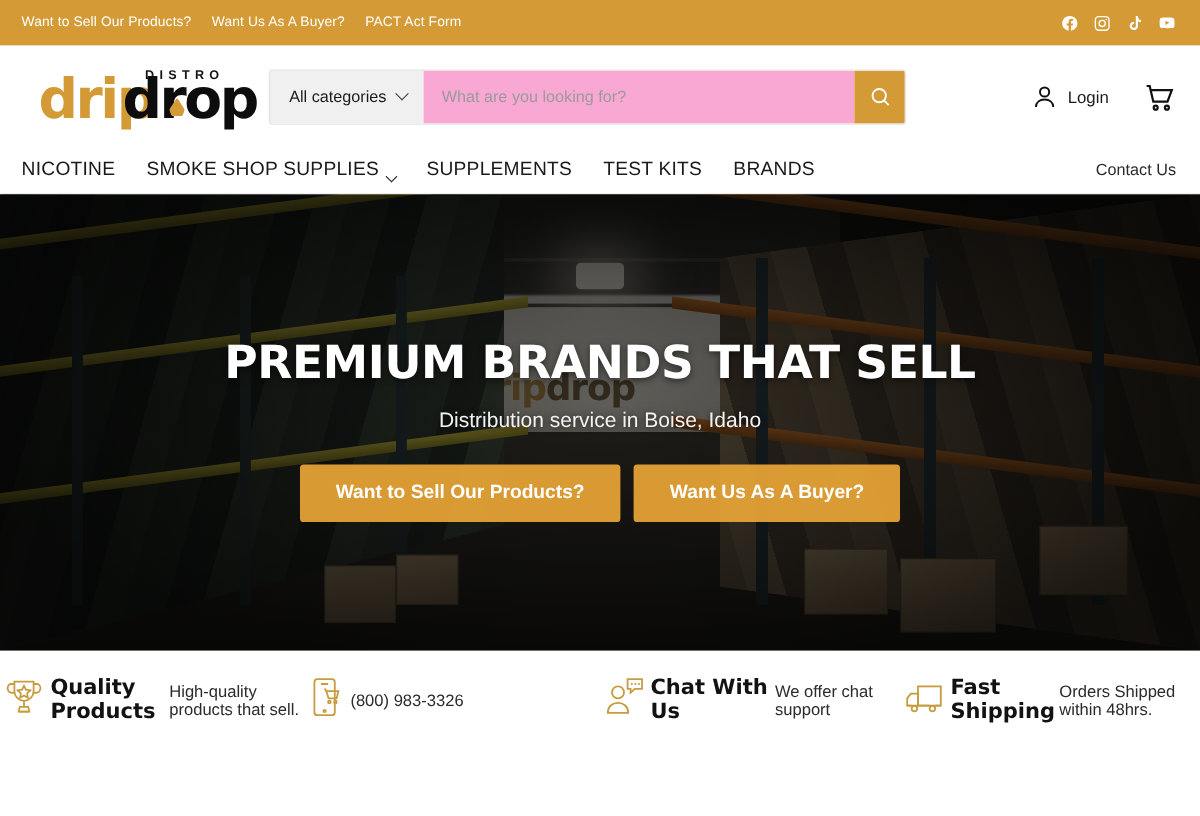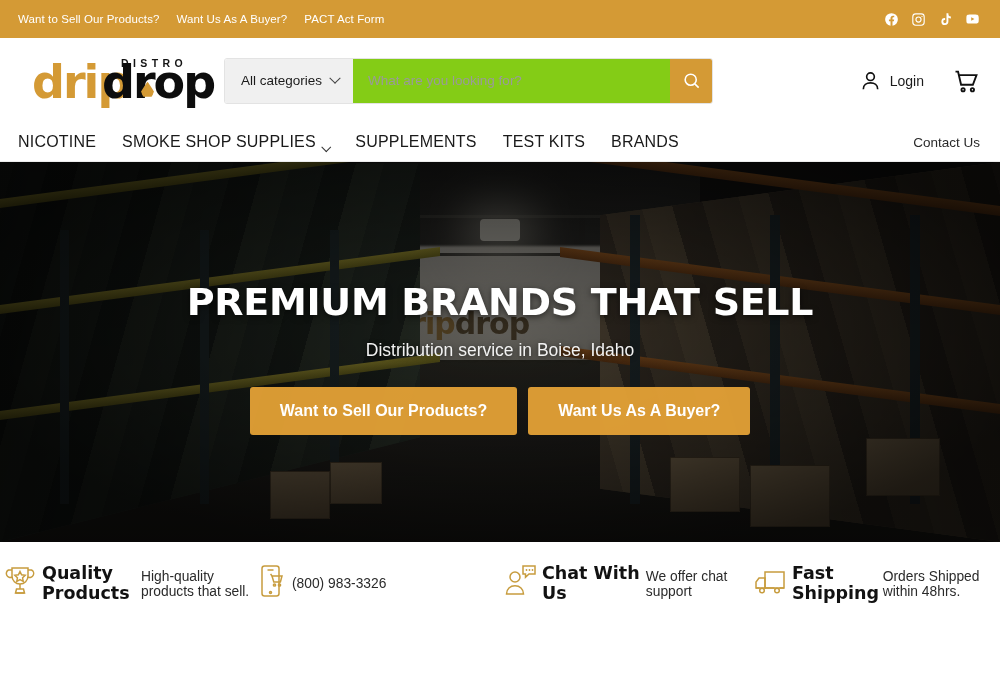--- a/index.html
+++ b/index.html
@@ -65,21 +65,21 @@
     border-radius: 50% 50% 50% 50% / 62% 62% 38% 38%;
     clip-path: polygon(50% 0%, 100% 62%, 85% 95%, 15% 95%, 0% 62%);
   }
 
   
   .searchwrap {
     flex: none;
     margin-left: 36px;
     display: flex;
     height: 46px;
-    width: 489px;
+    width: 531px;
     border: 1px solid #e3e3e3;
     border-radius: 3px;
     overflow: hidden;
     background: #fff;
   }
   .search-cat {
     background: #f0f0f0;
     display: flex; align-items: center; gap: 9px;
     padding: 0 14px 0 16px;
     font-size: 13.5px;
@@ -93,21 +93,21 @@
     border-bottom: 1.4px solid #444;
     transform: rotate(45deg) translate(-2px,-2px);
   }
   .search-input {
     flex: 1;
     border: none; outline: none;
     padding: 0 15px;
     font-size: 13.5px;
     font-family: "Liberation Sans", sans-serif;
     color: #222;
-    background: #84cc16;
+    background: #f9a8d4;
   }
   .search-input::placeholder { color: #9a9a9a; }
   .search-btn {
     width: 42px;
     background: #d49a35;
     border: none;
     display: flex; align-items: center; justify-content: center;
     cursor: pointer;
   }
   .search-btn svg { width: 19px; height: 19px; stroke: #fff; fill: none; stroke-width: 2; }

